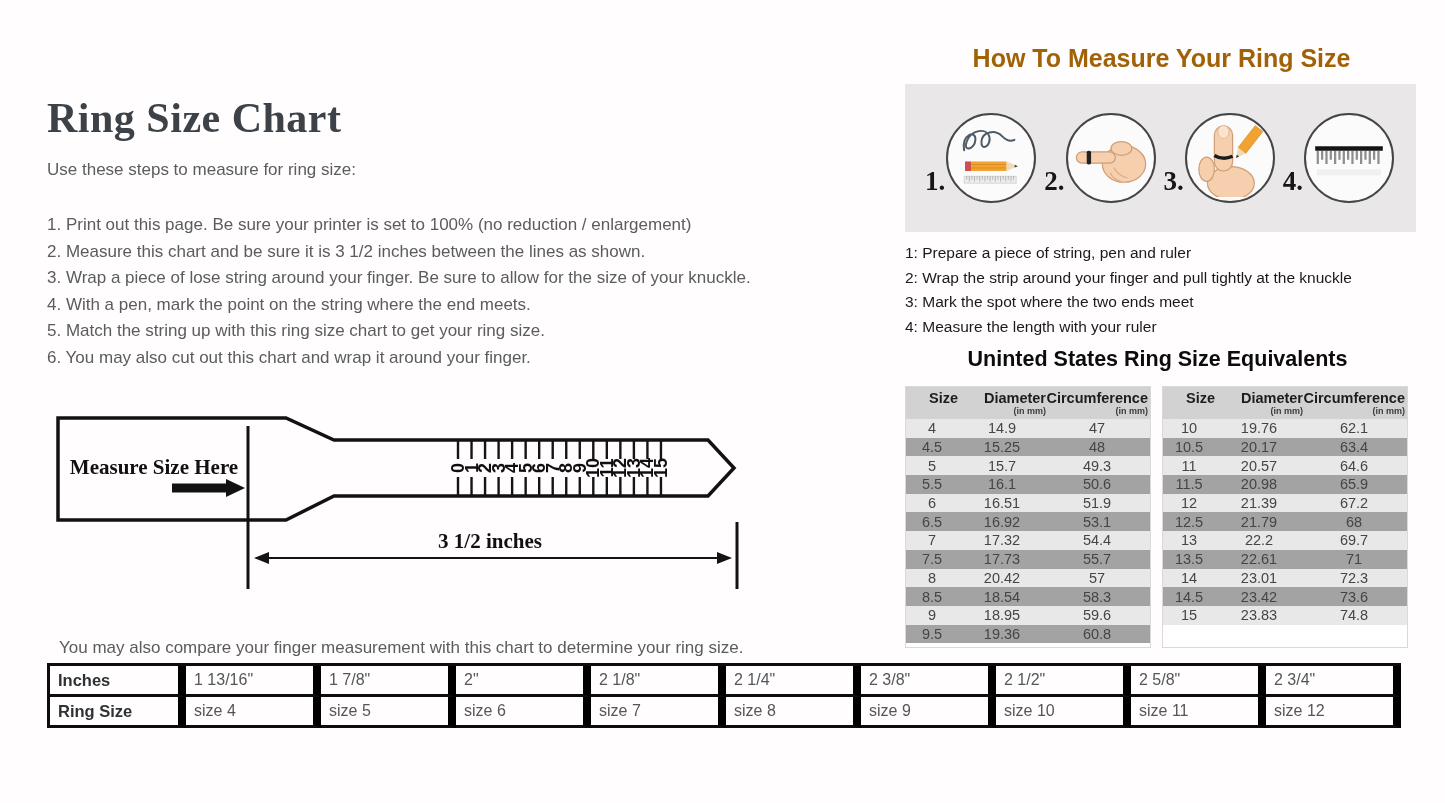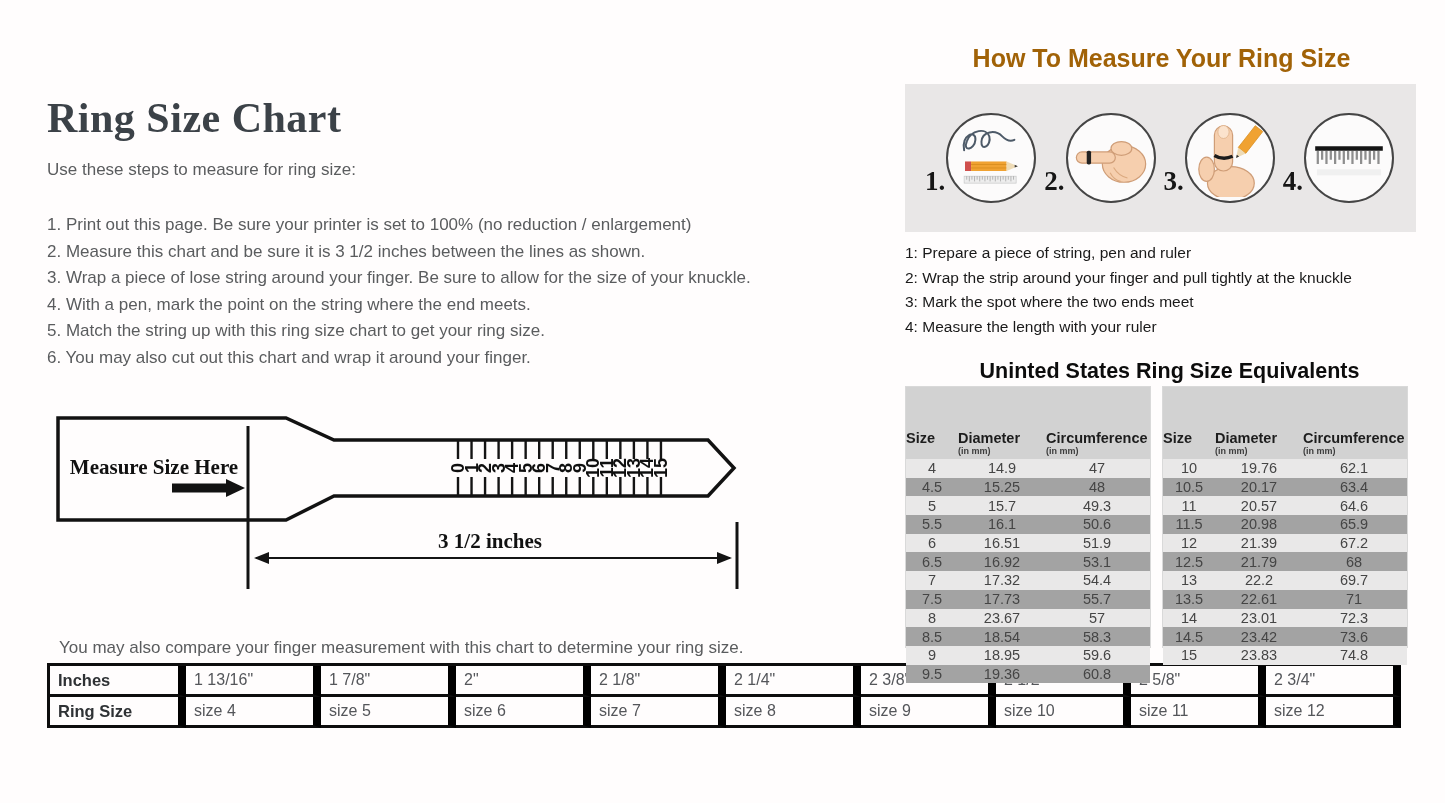--- a/index.html
+++ b/index.html
@@ -49,29 +49,29 @@
   .illus-num  { font-family:"Liberation Serif", serif; font-weight:bold;
                 font-size:27px; color:#161616; margin:0 1px 6px 0; }
   .circle { width:90px; height:90px; border:2.5px solid #454545; border-radius:50%;
             background:#fcfbfb; display:flex; align-items:center; justify-content:center;
             box-sizing:border-box; flex:none; }
   .circle svg { width:78px; height:78px; }
 
   .rsteps { position:absolute; left:905px; top:241px; width:520px;
             font-size:15.5px; color:#1a1a1a; line-height:24.5px; }
 
-  .equiv-title { position:absolute; left:900px; top:347px; width:515px; margin:12px;
+  .equiv-title { position:absolute; left:900px; top:347px; width:515px; margin:0;
                  text-align:center; font-size:21.5px; font-weight:bold; color:#0c0c0c; }
 
   .tables { position:absolute; left:905px; top:386px; display:flex; gap:11px; }
   .sizetable { width:246px; height:262px; background:#fff;
                border:1px solid #d9d9d9; box-sizing:border-box; }
   .shead { display:flex; background:#d2d2d2; padding:4px 0 3px; }
-  .hcell { text-align:left; font-weight:bold; color:#1d1d1d;
-           font-size:14.5px; line-height:15px;margin-top:40px; }
+  .hcell { text-align:right; font-weight:bold; color:#1d1d1d;
+           font-size:14.5px; line-height:15px; }
   .hunit { font-size:9px; color:#3c3c3c; line-height:10px; min-height:10px; }
   .hc0 { width:52px; } .hc1 { width:88px; } .hc2 { width:102px; }
   .srow { display:flex; height:18.7px; align-items:center; background:#a3a3a3; }
   .srow:nth-child(odd) { background:#e9e8e8; }
   .scell { text-align:center; font-size:14.5px; color:#454545; }
   .scell.c0 { width:52px; } .scell.c1 { width:88px; } .scell.c2 { width:102px; }
 </style>
 </head>
 <body>
 
@@ -316,21 +316,21 @@
             <div class="scell c1">17.32</div>
             <div class="scell c2">54.4</div>
           </div>
           <div class="srow">
             <div class="scell c0">7.5</div>
             <div class="scell c1">17.73</div>
             <div class="scell c2">55.7</div>
           </div>
           <div class="srow">
             <div class="scell c0">8</div>
-            <div class="scell c1">23.67</div>
+            <div class="scell c1">20.42</div>
             <div class="scell c2">57</div>
           </div>
           <div class="srow">
             <div class="scell c0">8.5</div>
             <div class="scell c1">18.54</div>
             <div class="scell c2">58.3</div>
           </div>
           <div class="srow">
             <div class="scell c0">9</div>
             <div class="scell c1">18.95</div>

